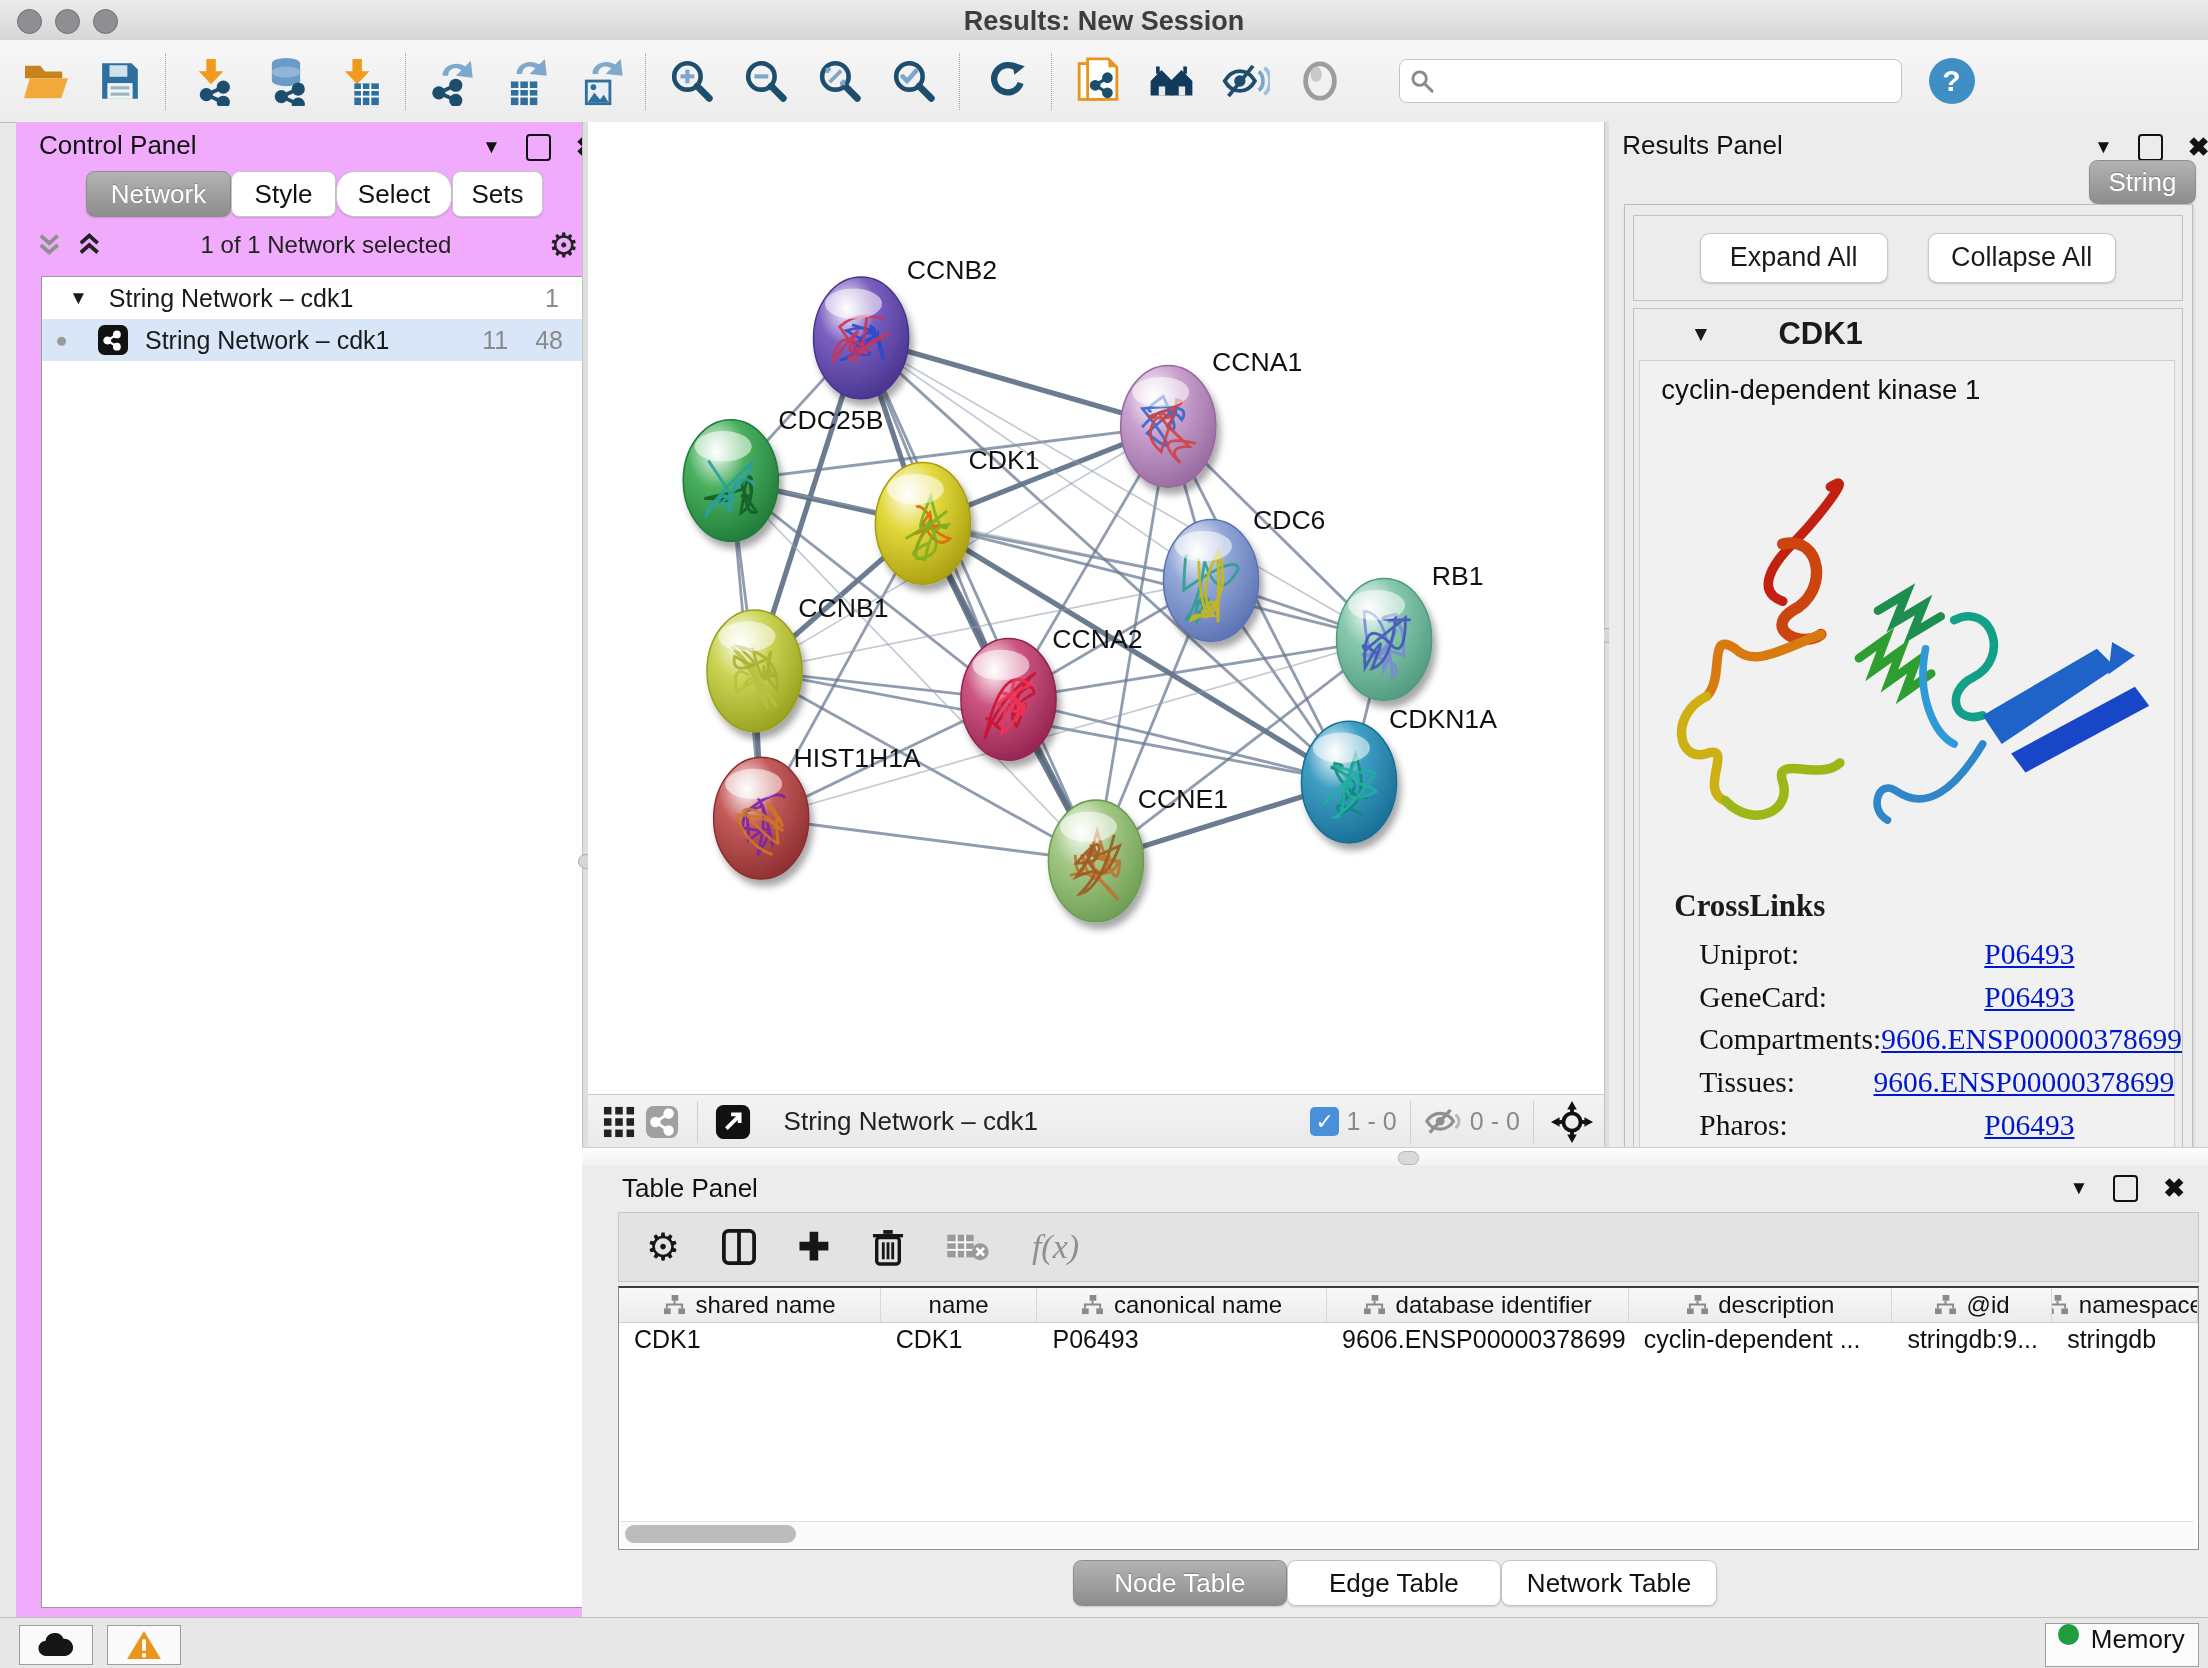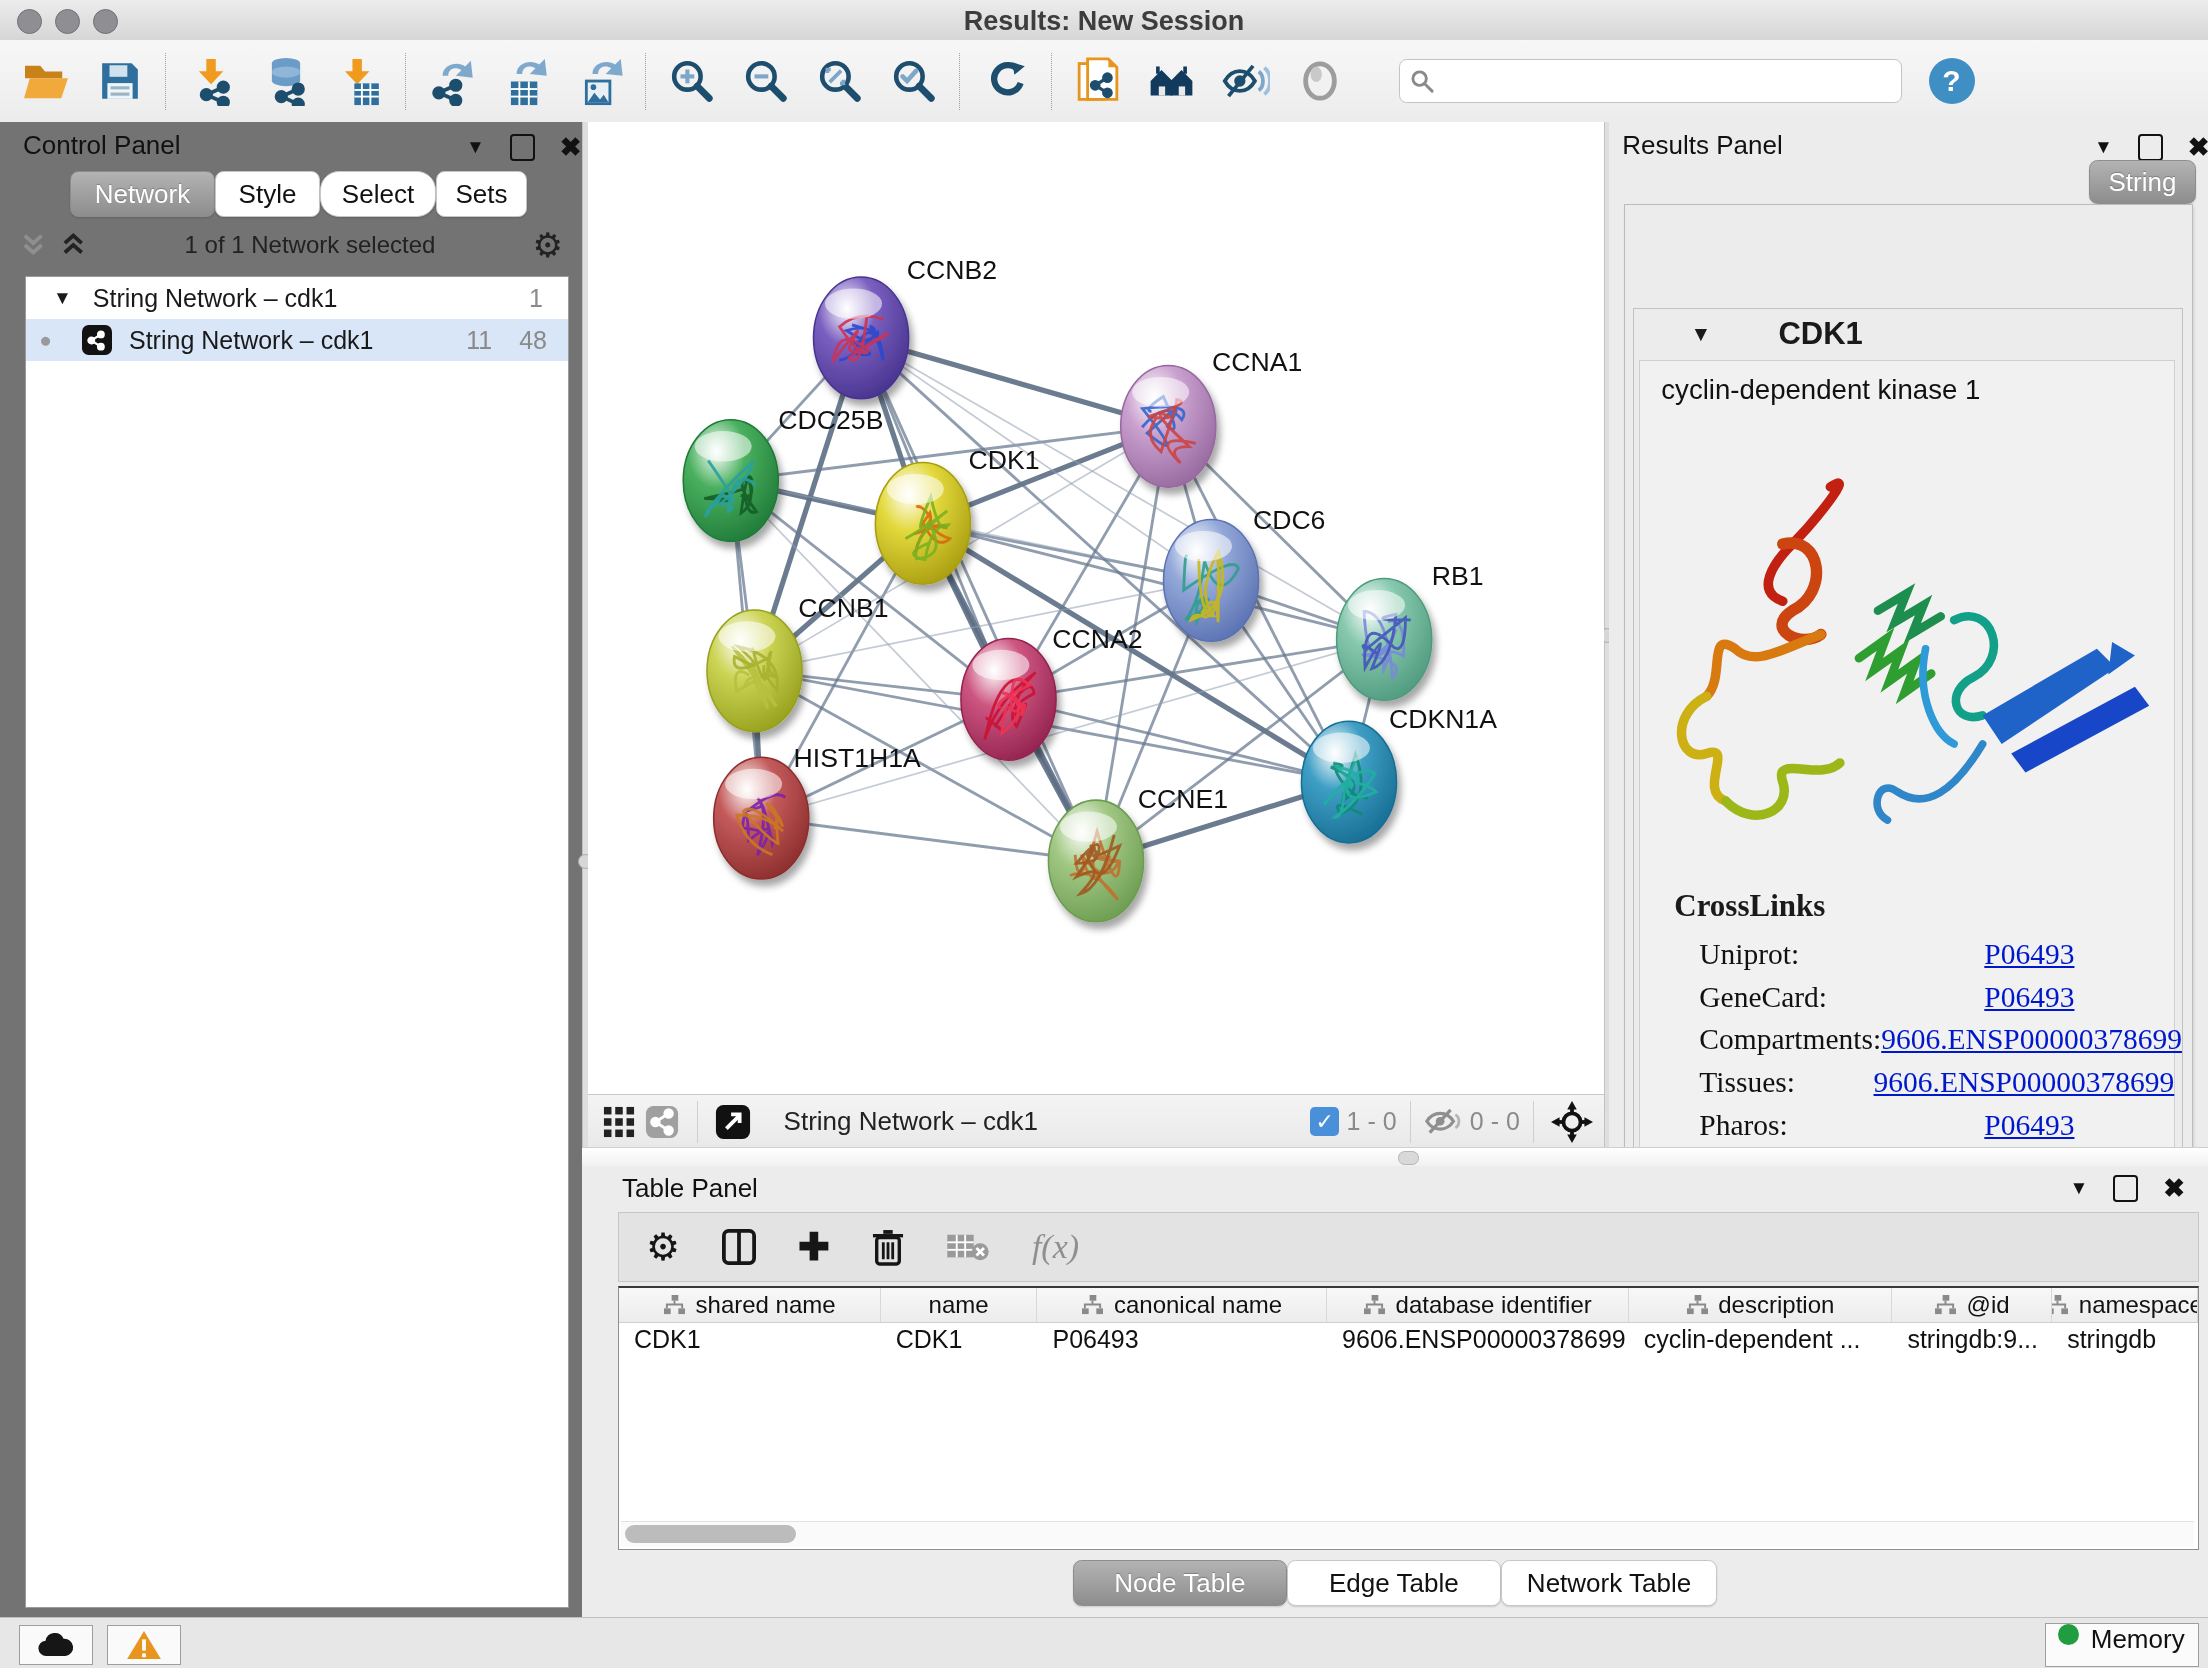--- a/index.html
+++ b/index.html
@@ -28,21 +28,21 @@
   .panel-title{font-size:26px;color:#111;}
   .wctl{display:flex;align-items:center;gap:25px;}
   .wctl .tri{font-size:19px;color:#111;}
   .wctl .maxbox{width:21px;height:23px;border:2.9px solid #111;border-radius:3.8px;}
   .wctl .closex{font-size:26px;font-weight:bold;color:#111;}
   .tab{height:44px;display:flex;align-items:center;justify-content:center;font-size:26px;
        background:#fff;border:1px solid #c6c6c6;border-radius:8.6px;color:#111;box-shadow:0 1px 1.9px rgba(0,0,0,.15);}
   .tab.selected{background:linear-gradient(#b3b3b3,#8d8d8d);color:#fff;border-color:#8d8d8d;
        text-shadow:0 -1px 1px rgba(0,0,0,.25);}
   
-  #control-panel{left:0;top:122px;width:582px;height:1495px;background:#737373;}
+  #control-panel{left:16px;top:122px;width:582px;height:1495px;background:#f0abfc;}
   #cp-tabs{position:absolute;left:70px;top:49px;display:flex;}
   #cp-toolbar{position:absolute;left:19px;top:102px;width:544px;height:42px;display:flex;align-items:center;}
   #cp-status{flex:1;text-align:center;font-size:24px;color:#222;}
   #cp-list{position:absolute;left:25px;top:154px;width:544px;height:1332px;background:#fff;
            border:1.9px solid #9a9a9a;box-sizing:border-box;}
   .tree-row{display:flex;align-items:center;height:42px;font-size:25px;}
   .tree-row.selected{background:#d9e6f8;}
   .cnt{color:#8a8a8a;}
   #net-badge{width:30px;height:30px;border-radius:6.7px;background:#121212;display:flex;align-items:center;justify-content:center;}
   
@@ -664,20 +664,28 @@
       <span class="maxbox"></span>
       <span class="closex">✖</span>
     </div>
     <div id="rp-tab">
       <div class="tab selected" style="min-width:105px;height:42px">
           <span>String</span>
         </div>
     </div>
     <div id="rp-box">
       <div id="rp-outer">
+        <div id="rp-btnbox">
+          <div class="rp-btn">
+              <span>Expand All</span>
+            </div>
+          <div class="rp-btn">
+              <span>Collapse All</span>
+            </div>
+        </div>
         <div id="rp-gene-box">
           <div id="rp-gene-head">
             <span id="rp-gene-tri">▼</span>
             <span id="rp-gene-name">CDK1</span>
           </div>
           <div id="rp-inner">
             <div id="rp-desc">cyclin-dependent kinase 1</div>
             <svg id="protein-img" width="533" height="476" viewBox="0 0 560 440">
               <g fill="none" stroke-linecap="round">
                 <path d="M200 55 C230 35 180 95 160 115 S120 165 150 175" stroke="#c22010" stroke-width="10"></path>

